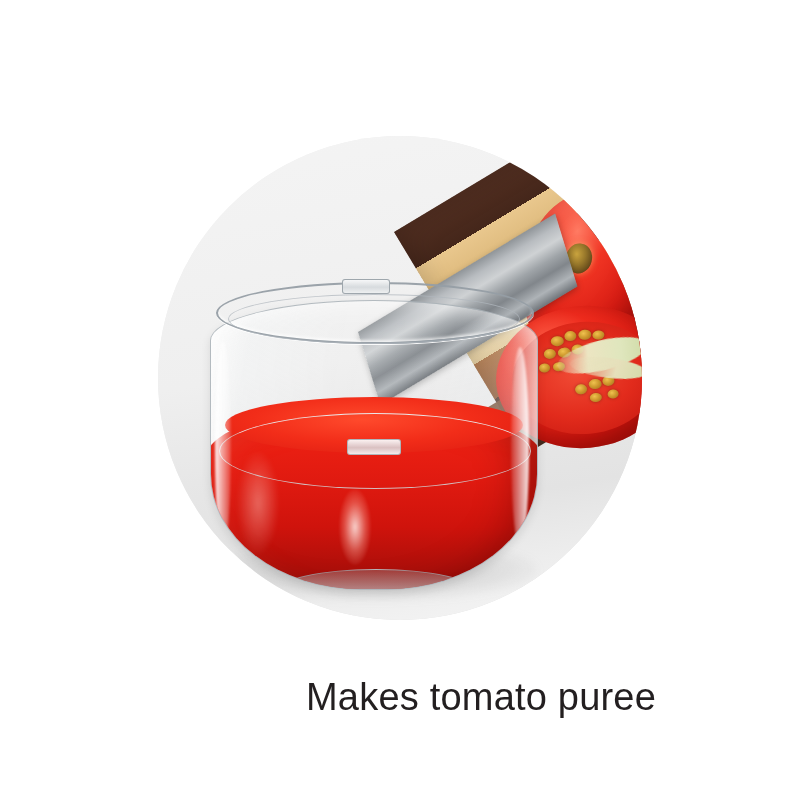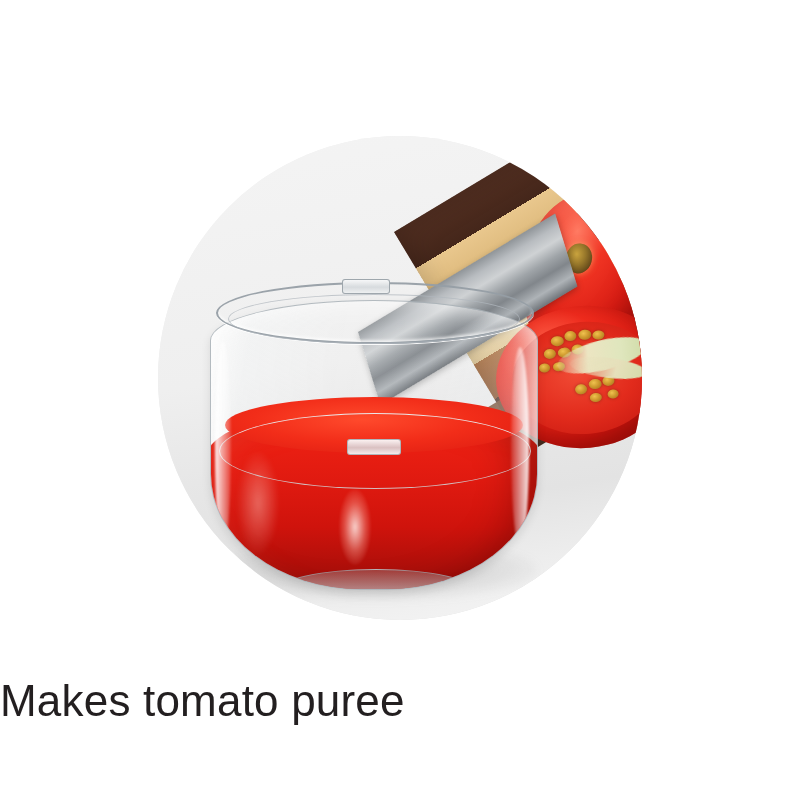--- a/index.html
+++ b/index.html
@@ -331,22 +331,22 @@
     background: linear-gradient(to bottom, rgba(150,150,150,0.35), rgba(235,236,238,0.9));
     border: 1px solid rgba(160,166,172,0.7);
   }
 
   
   .caption {
     position: absolute;
     left: 0;
     top: 676px;
     width: 656px;
-    text-align: left;
-    font-size: 44px;
+    text-align: right;
+    font-size: 38px;
     font-weight: 400;
     letter-spacing: 0.2px;
     color: #231f20;
     font-family: "Liberation Sans", sans-serif;
   }
 </style>
 </head>
 <body>
 
 <div id="stage">

